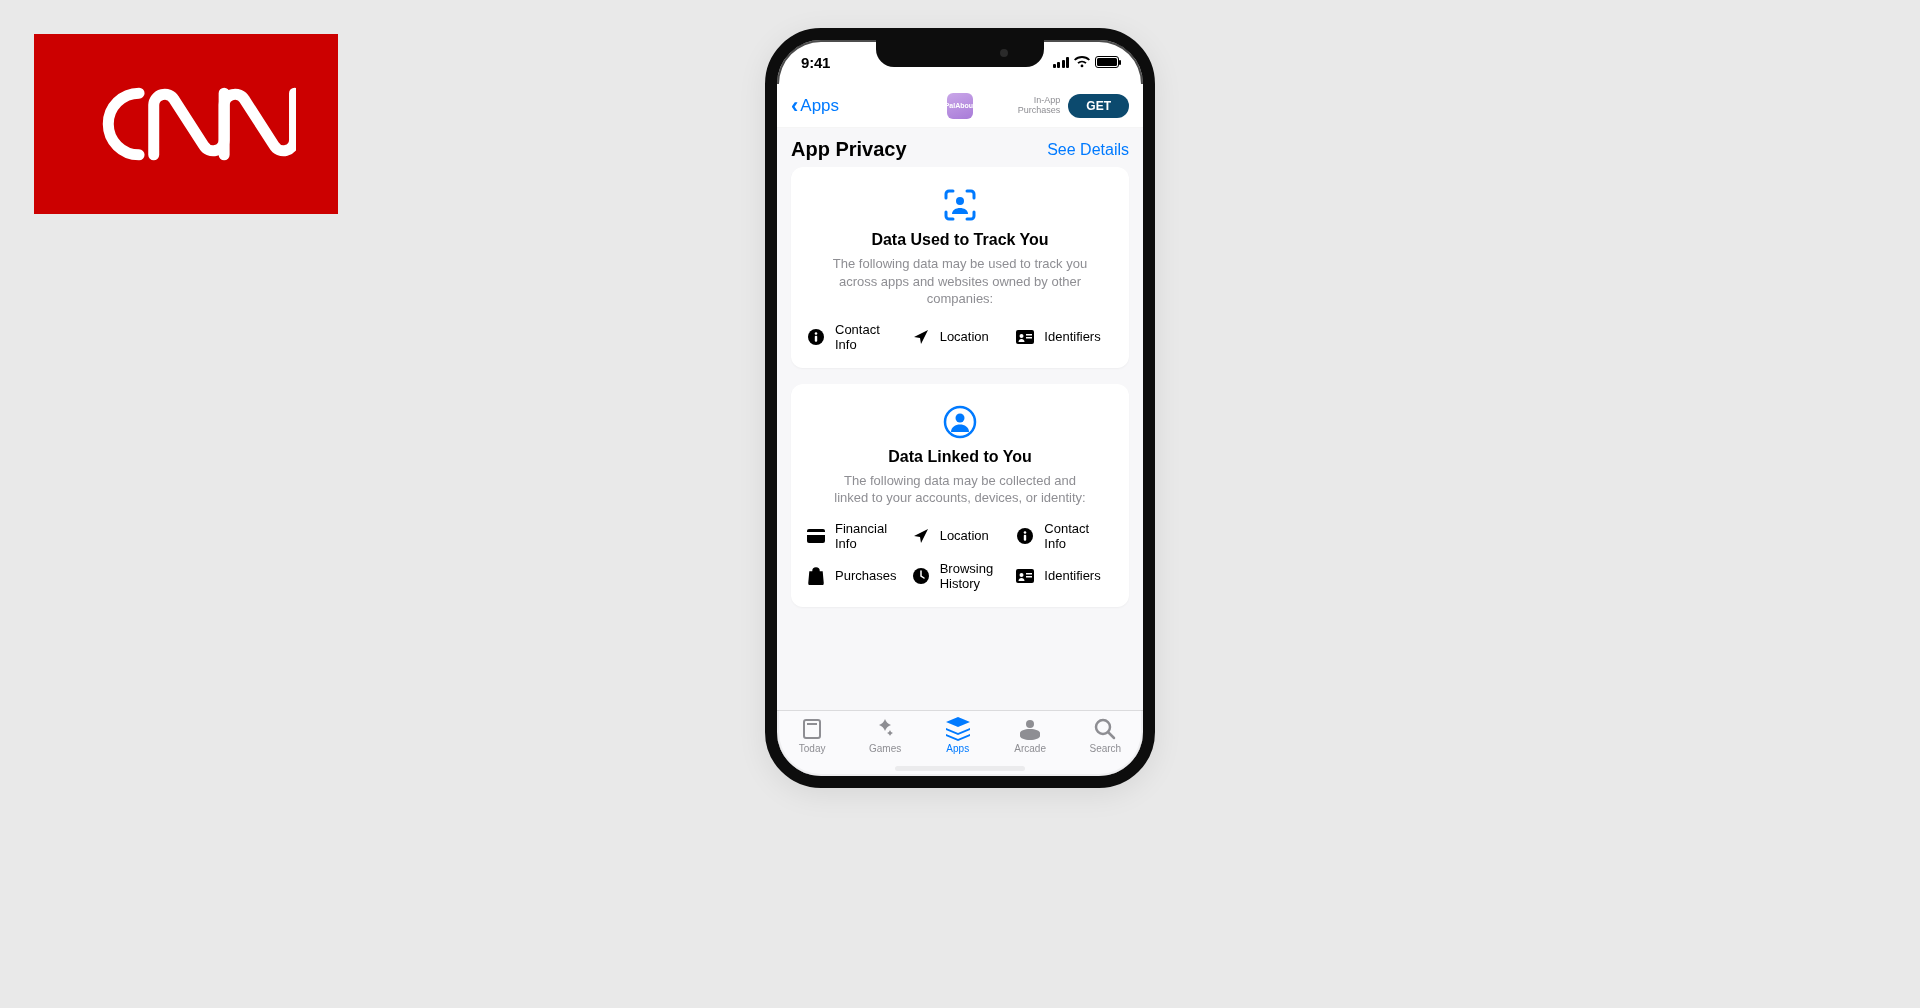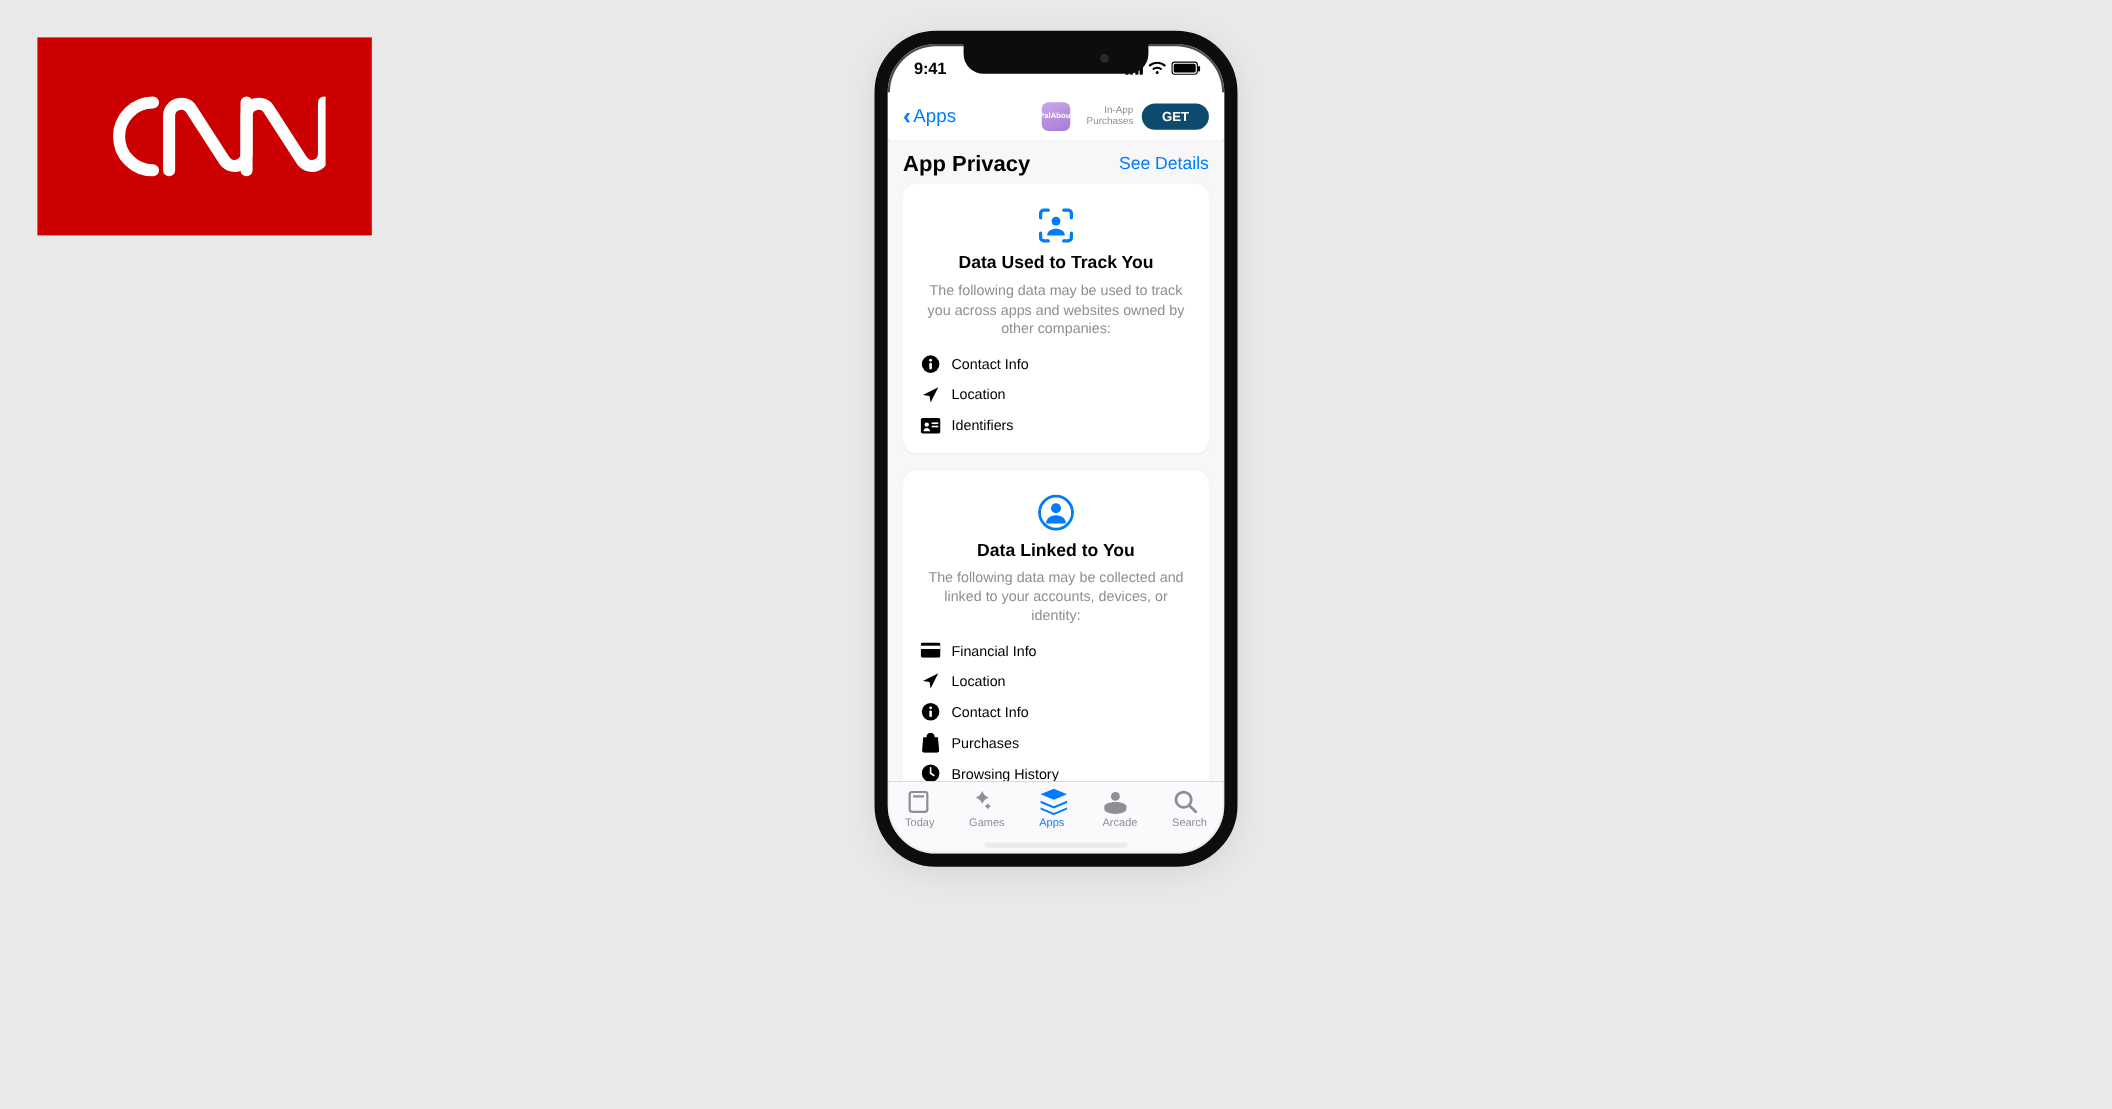--- a/index.html
+++ b/index.html
@@ -26,21 +26,21 @@
   .cnn-logo svg { width: 220px; height: 104px; }
 
   
   .phone-wrap {
     position: absolute;
     left: 50%;
     top: 28px;
     transform: translateX(-50%);
   }
   .phone-frame {
-    width: 330px;
+    width: 390px;
     height: 760px;
     background: #fff;
     border-radius: 56px;
     border: 12px solid #0d0d0d;
     position: relative;
     box-shadow: 0 0 0 2px #4d4d4d inset, 0 6px 30px rgba(0,0,0,.08);
     overflow: hidden;
     padding-left: 16px;
   }
   .notch {
@@ -116,33 +116,33 @@
   .privacy-desc a{color:#007aff;text-decoration:none;}
 
   .card{
     background:#fff;border-radius:12px;padding:20px 16px 16px;
     box-shadow:0 1px 2px rgba(0,0,0,.04);
     margin-bottom:16px;text-align:center;
   }
   .card-icon{margin:0 auto 8px;display:flex;justify-content:center;}
   .card h3{font-size:16px;font-weight:600;color:#000;margin-bottom:6px;}
   .card p{font-size:13px;color:#8e8e93;line-height:1.35;margin-bottom:14px;max-width:260px;margin-left:auto;margin-right:auto;}
-  .data-grid{display:grid;grid-template-columns:1fr;gap:10px 8px;text-align:left;}
+  .data-grid{display:grid;grid-template-columns:1fr 1fr 1fr;gap:10px 8px;text-align:left;}
   .data-item{display:flex;align-items:center;gap:10px;font-size:13px;color:#000;}
   .di-ic{width:18px;height:18px;display:flex;align-items:center;justify-content:center;flex:none;}
 
   
   .tabbar{
     position:absolute;bottom:0;left:0;right:0;height:66px;
     background:rgba(250,250,252,.94);
     border-top:1px solid rgba(0,0,0,.12);
     display:flex;justify-content:space-around;align-items:flex-start;
     padding-top:6px;z-index:4;
   }
-  .tab{display:flex;flex-direction:column;align-items:flex-start;gap:2px;color:#8e8e93;font-size:10px;}
+  .tab{display:flex;flex-direction:column;align-items:center;gap:2px;color:#8e8e93;font-size:10px;}
   .tab.active{color:#007aff;}
   .tab .ticon{height:24px;display:flex;align-items:center;justify-content:center;}
   .home-ind{position:absolute;bottom:5px;left:50%;transform:translateX(-50%);width:130px;height:5px;background:#000;border-radius:3px;}
 
 </style>
 </head>
 <body>
 
 <div class="cnn-logo">
   <svg viewBox="0 0 300 140">

